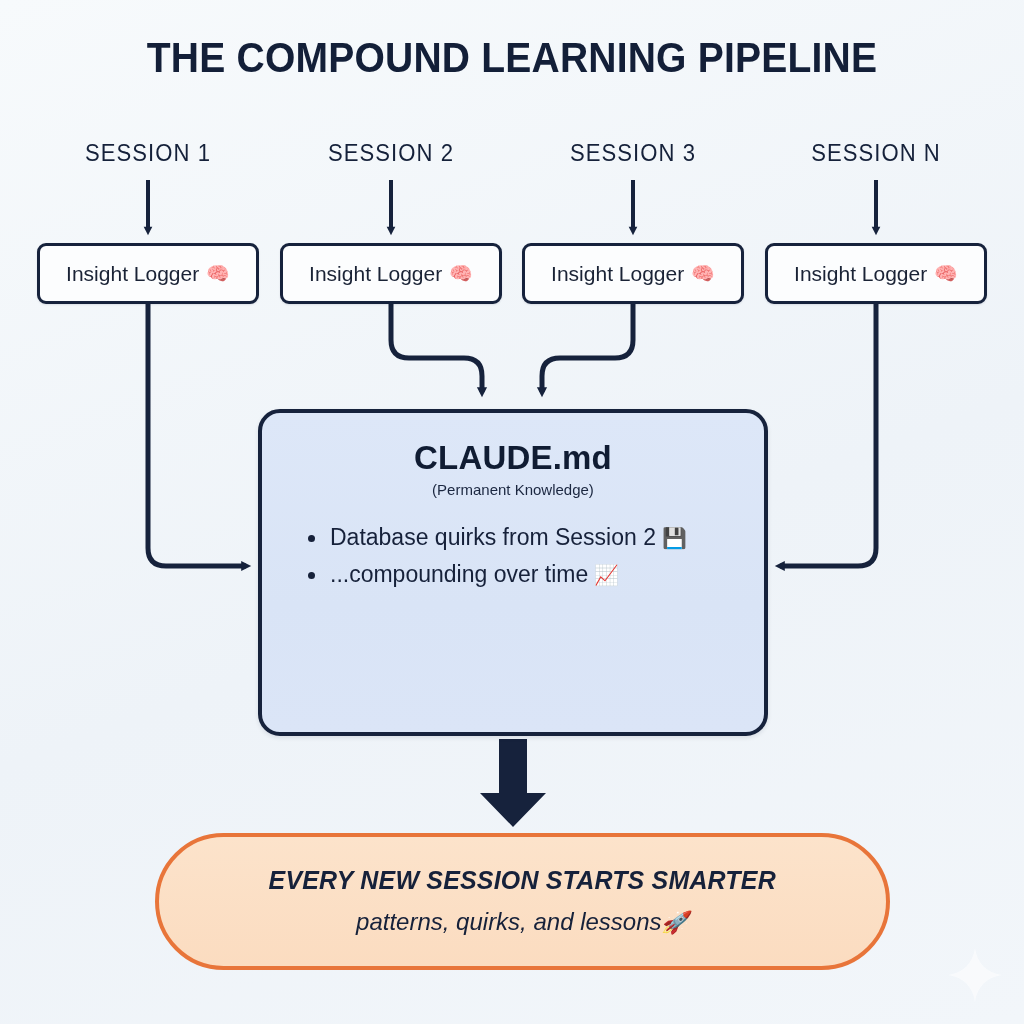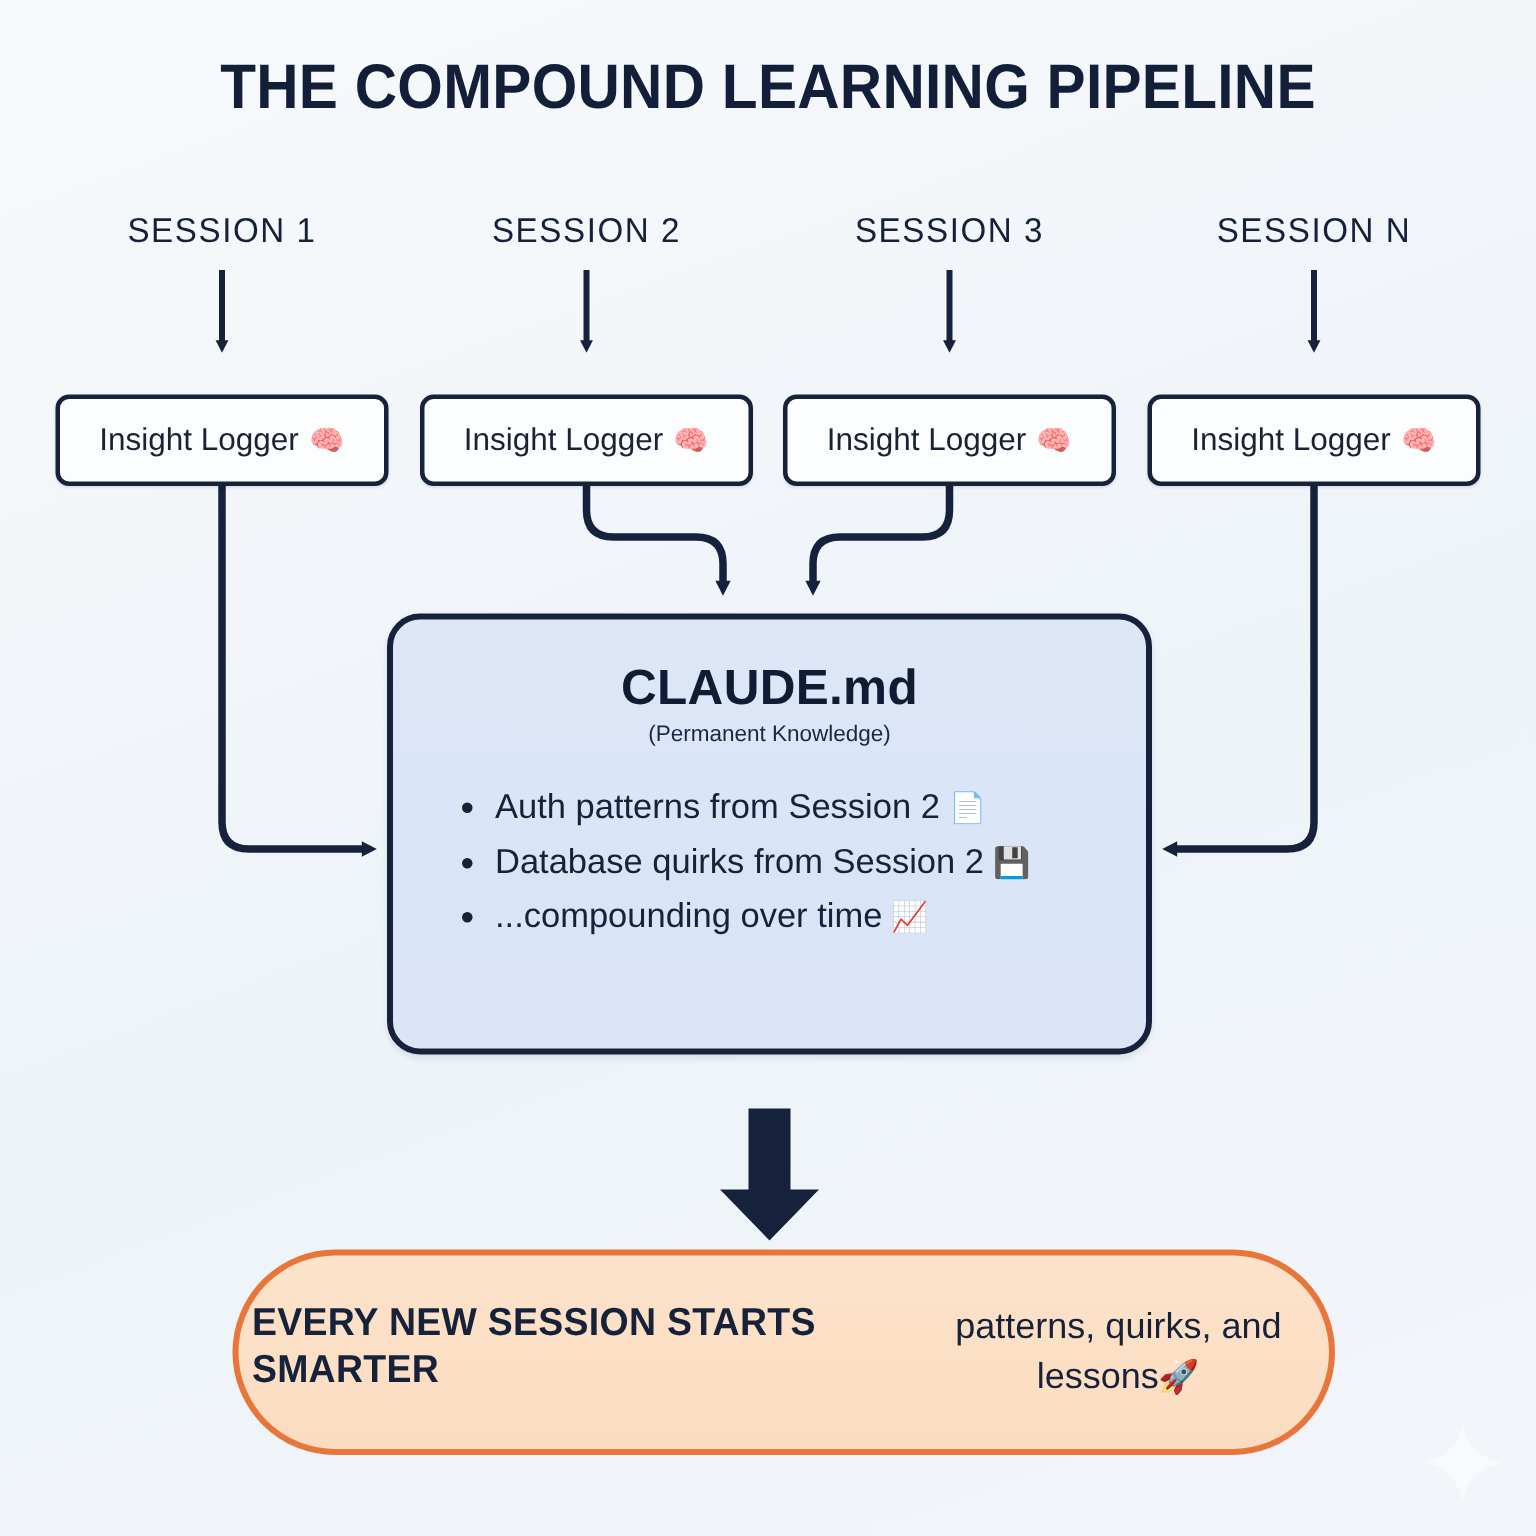--- a/index.html
+++ b/index.html
@@ -32,28 +32,27 @@
   }
 
   
   .logger{
     position:absolute;top:243px;width:222px;height:61px;
     background:#fcfdfe;border:3px solid #16223c;border-radius:9px;
     box-sizing:border-box;
     display:flex;align-items:center;justify-content:center;
     font-size:21px;color:#1a2336;z-index:3;
     box-shadow:0 1px 2px rgba(20,34,60,.10);
-    margin-top:20px;
   }
   .logger .emo{font-size:19px;margin-left:7px;
     font-family:"DejaVu Sans",sans-serif;}
 
   
   .claude-card{
-    position:absolute;left:258px;top:409px;width:510px;height:294px;
+    position:absolute;left:258px;top:409px;width:510px;height:327px;
     background:linear-gradient(180deg,#dde7f8 0%,#d9e4f6 60%,#dbe5f7 100%);
     border:4px solid #16223c;border-radius:22px;box-sizing:border-box;
     z-index:3;padding-top:26px;
     box-shadow:0 2px 4px rgba(20,34,60,.10);
   }
   .claude-title{
     text-align:center;font-size:33px;font-weight:bold;color:#101c33;
     letter-spacing:0.2px;
   }
   .claude-sub{
@@ -71,22 +70,22 @@
     width:7px;height:7px;border-radius:50%;background:#16213a;
   }
   .bullets .emo{font-size:20px;margin-left:6px;
     font-family:"DejaVu Sans",sans-serif;}
 
   
   .footer-pill{
     position:absolute;left:155px;top:833px;width:735px;height:137px;
     background:linear-gradient(180deg,#fce3cb 0%,#fbdcc0 100%);
     border:4px solid #e8753a;border-radius:70px;box-sizing:border-box;
-    z-index:3;display:flex;flex-direction:row;
-    align-items:center;justify-content:center;
+    z-index:3;display:flex;flex-direction:column;
+    align-items:center;justify-content:center;font-style:italic;
   }
   .footer-head{
     font-size:26px;font-weight:bold;color:#16213a;letter-spacing:.2px;
     transform:scaleX(0.96);transform-origin:center;margin-bottom:9px;
   }
   .footer-line{
     font-size:24px;color:#16213a;line-height:33px;text-align:center;
   }
   .footer-line .emo{font-family:"DejaVu Sans",sans-serif;font-size:22px;}
 
@@ -152,21 +151,20 @@
   </div>
   <div class="logger" style="left:765px">
     <span>Insight Logger</span>
     <span class="emo">🧠</span>
   </div>
 
   <div class="claude-card">
     <div class="claude-title">CLAUDE.md</div>
     <div class="claude-sub">(Permanent Knowledge)</div>
     <ul class="bullets">
-      <li><span>Auth patterns from Session 2</span><span class="emo">📄</span></li>
       <li><span>Database quirks from Session 2</span><span class="emo">💾</span></li>
       <li><span>...compounding over time</span><span class="emo">📈</span></li>
     </ul>
   </div>
 
   <div class="footer-pill">
     <div class="footer-head">EVERY NEW SESSION STARTS SMARTER</div>
     <div class="footer-line">
       <span>patterns, quirks, and lessons</span><span class="emo">🚀</span>
     </div>

